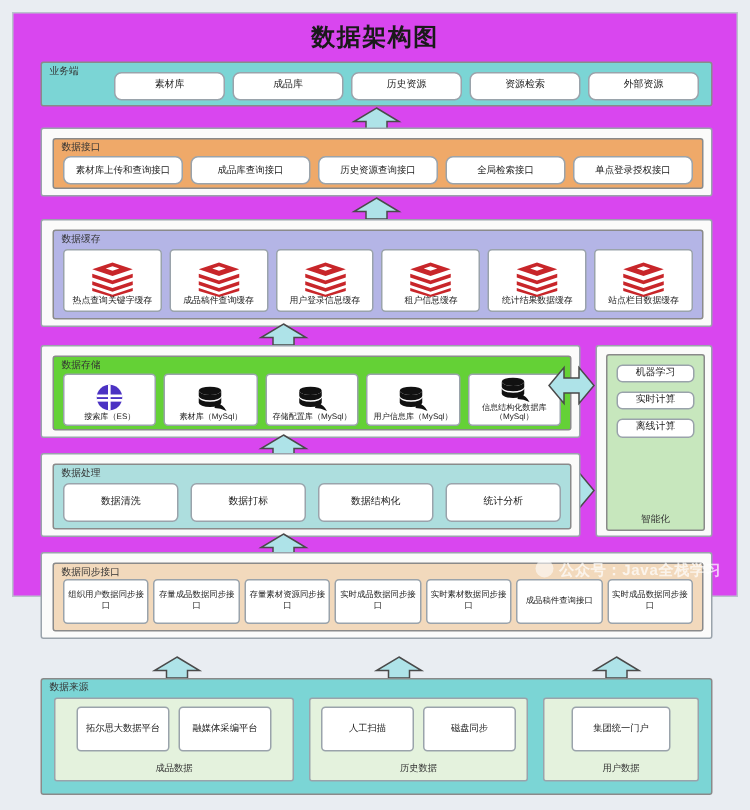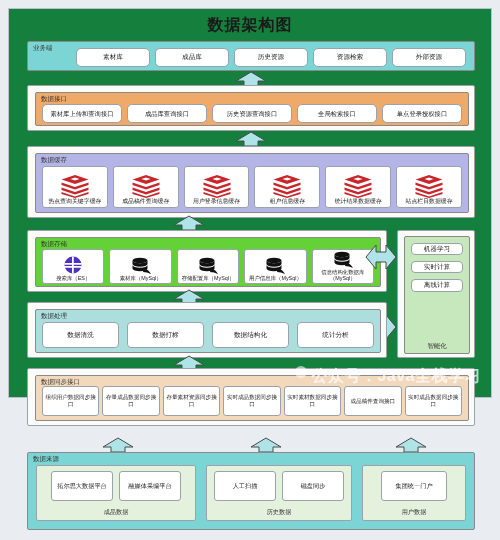--- a/index.html
+++ b/index.html
@@ -19,21 +19,21 @@
     height: 540px;
     background: #e9edf2;
     box-sizing: border-box;
   }
   .canvas {
     position: absolute;
     left: 8px;
     top: 8px;
     width: 484px;
     height: 390px;
-    background: #15803d;
+    background: #d946ef;
     border: 1px solid #b9c2cc;
     box-sizing: border-box;
   }
   .title {
     position: absolute;
     top: 6px;
     left: 0;
     width: 100%;
     text-align: center;
     font-size: 16px;
@@ -224,21 +224,21 @@
   .es-icon { width: 20px; height: 20px; }
 
   
   #watermark {
     position: absolute;
     right: 10px;
     bottom: 10px;
     display: flex;
     align-items: flex-start;
     gap: 4px;
-    font-size: 16px;
+    font-size: 10px;
     color: #ffffff;
     opacity: 0.72;
     font-weight: bold;
     letter-spacing: 0.5px;
     pointer-events: none;
   }
   #watermark .wm-dot {
     width: 12px; height: 12px; border-radius: 50%;
     background: #ffffff; opacity: .8;
   }

